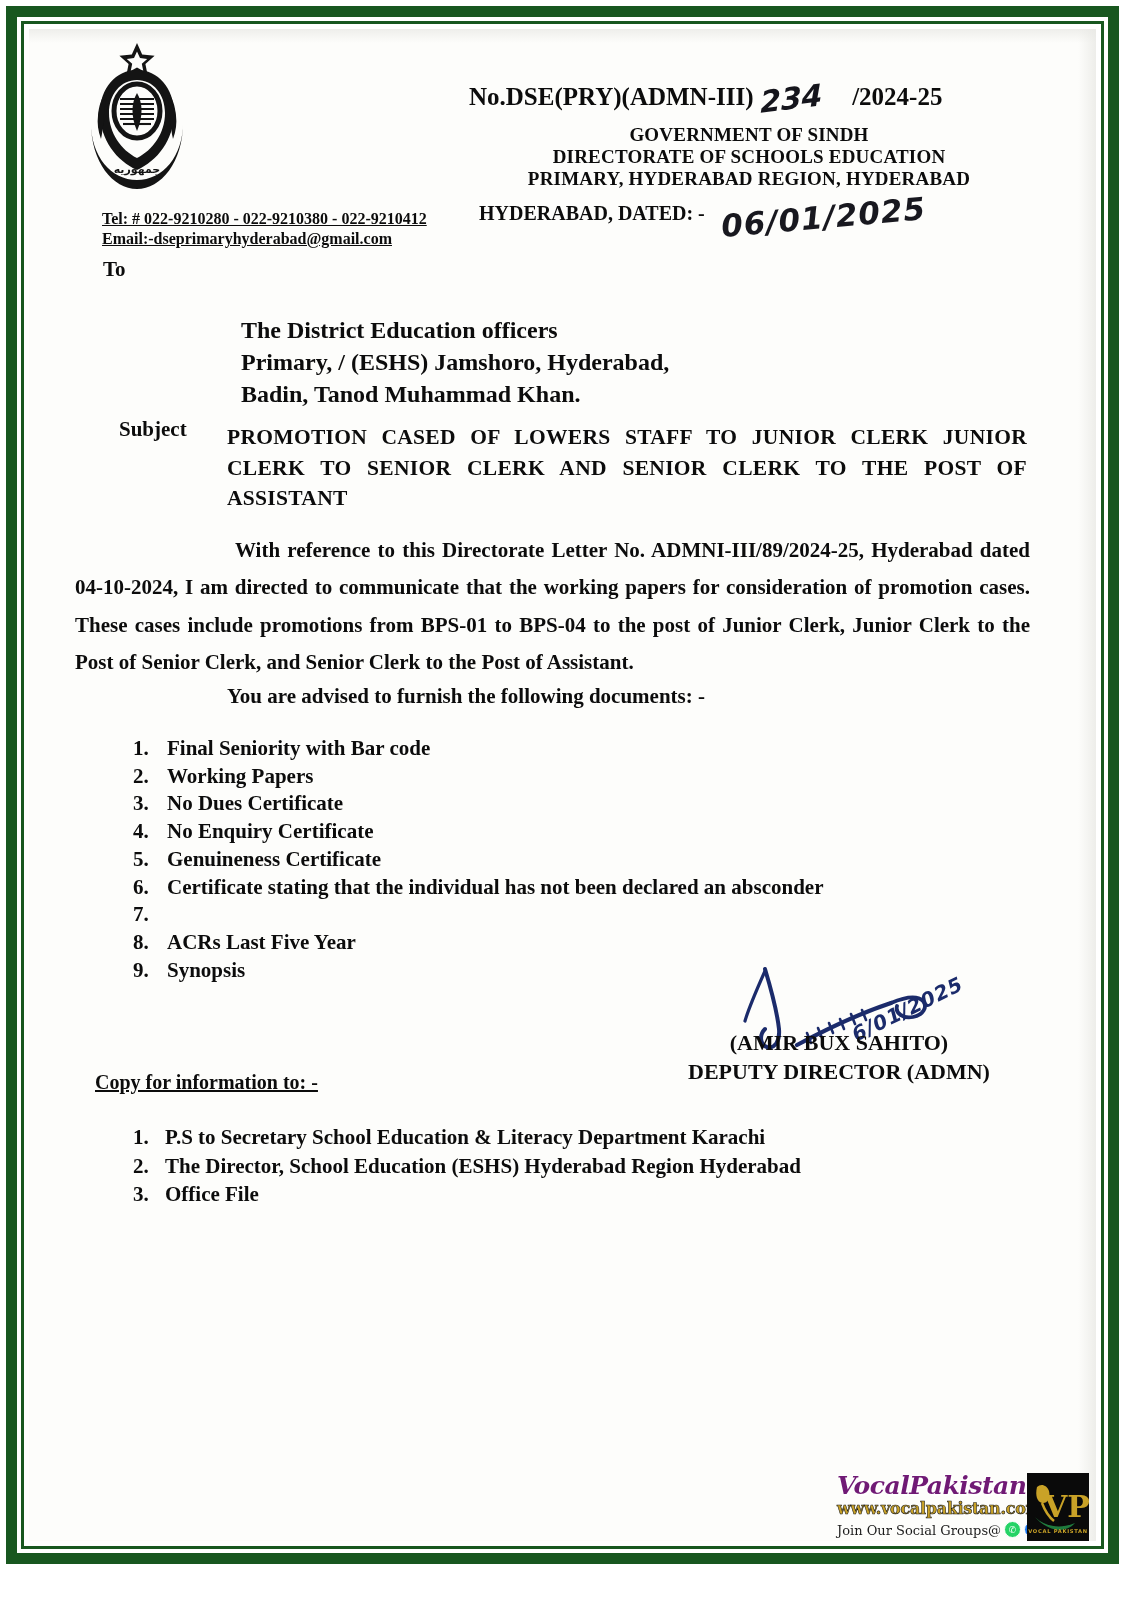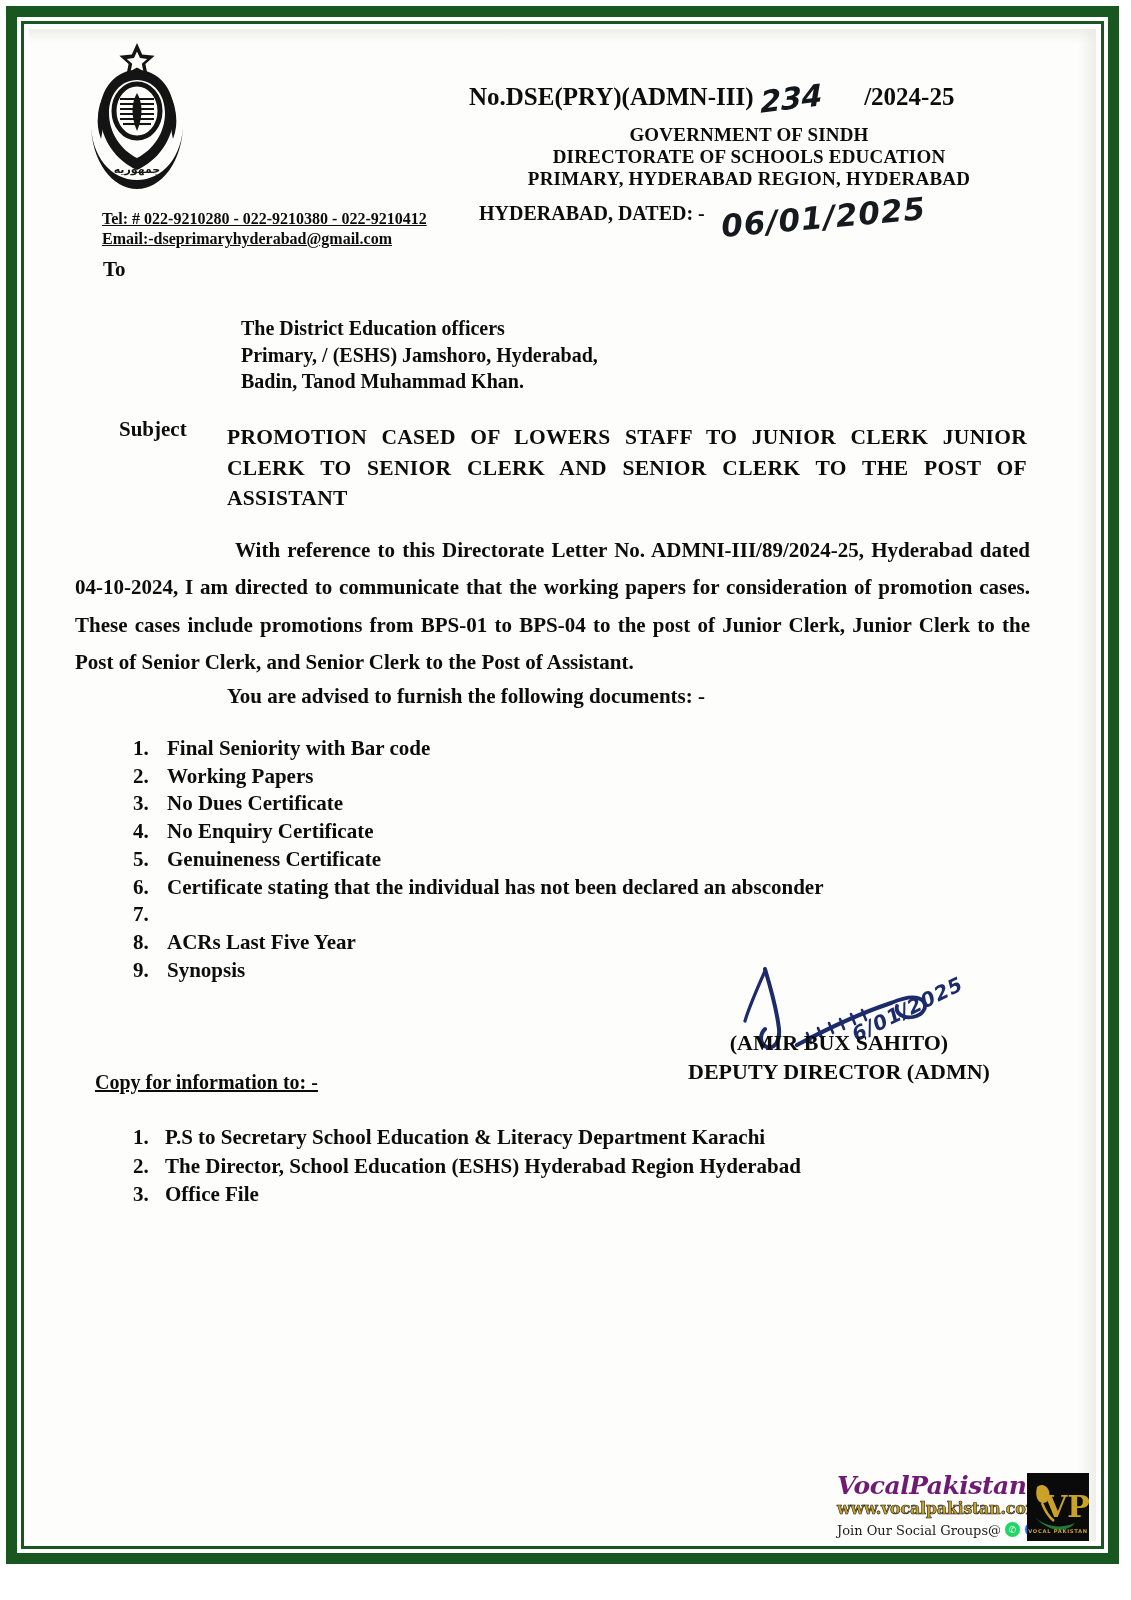--- a/index.html
+++ b/index.html
@@ -81,21 +81,21 @@
     display: inline-block;
     font-family: "DejaVu Sans", sans-serif;
     font-size: 30px;
     font-style: italic;
     font-weight: bold;
     color: #15151c;
     transform: rotate(-7deg) skewX(-6deg);
     margin: 0 4px 0 6px;
     vertical-align: -4px;
   }
-  #ref-year { margin-left: 38px; text-align: right; }
+  #ref-year { margin-left: 26px; text-align: right; }
 
   #org-block {
     position: absolute;
     left: 440px; top: 95px;
     width: 560px;
     text-align: center;
     font-size: 19px;
     line-height: 1.17;
     letter-spacing: .2px;
   }
@@ -131,21 +131,21 @@
   #to-label {
     position: absolute;
     left: 74px; top: 228px;
     font-size: 21px;
   }
 
   
   #addressee {
     position: absolute;
     left: 212px; top: 286px;
-    font-size: 20px;
+    font-size: 24px;
     line-height: 1.33;
   }
 
   
   #subject-label {
     position: absolute;
     left: 90px; top: 388px;
     font-size: 21px;
     text-align: center;
   }

